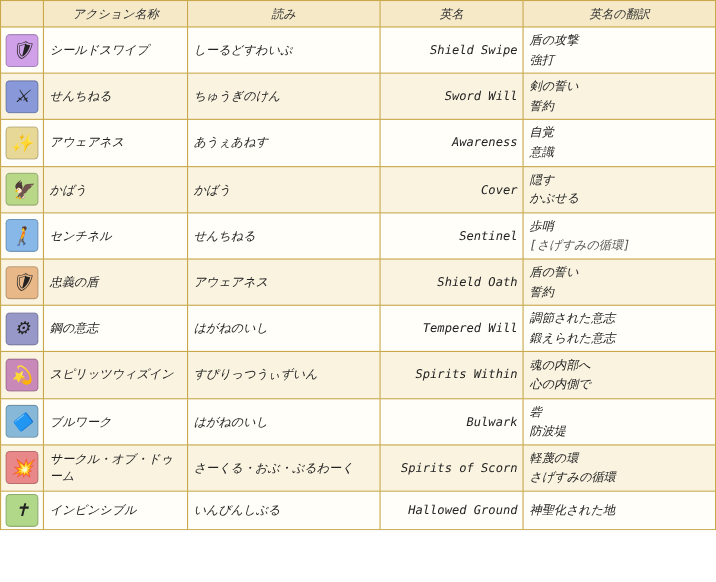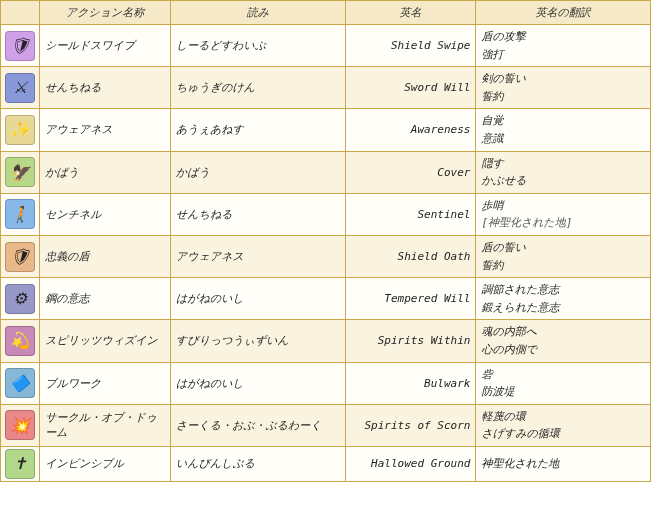--- a/index.html
+++ b/index.html
@@ -101,21 +101,21 @@
         <td class="col-action">かばう</td>
         <td class="col-reading">かばう</td>
         <td class="col-english">Cover</td>
         <td class="col-translation translation-line">隠す<br>かぶせる</td>
       </tr>
       <tr>
         <td class="icon-cell"><div class="icon-box" style="background: rgb(136, 184, 232);">🚶</div></td>
         <td class="col-action">センチネル</td>
         <td class="col-reading">せんちねる</td>
         <td class="col-english">Sentinel</td>
-        <td class="col-translation translation-line">歩哨<br><span class="bracket">[神聖化された地]</span></td>
+        <td class="col-translation translation-line">歩哨<br><span class="bracket">[さげすみの循環]</span></td>
       </tr>
       <tr>
         <td class="icon-cell"><div class="icon-box" style="background: rgb(232, 184, 136);">🛡</div></td>
         <td class="col-action">忠義の盾</td>
         <td class="col-reading">アウェアネス</td>
         <td class="col-english">Shield Oath</td>
         <td class="col-translation translation-line">盾の誓い<br>誓約</td>
       </tr>
       <tr>
         <td class="icon-cell"><div class="icon-box" style="background: rgb(152, 152, 200);">⚙</div></td>

